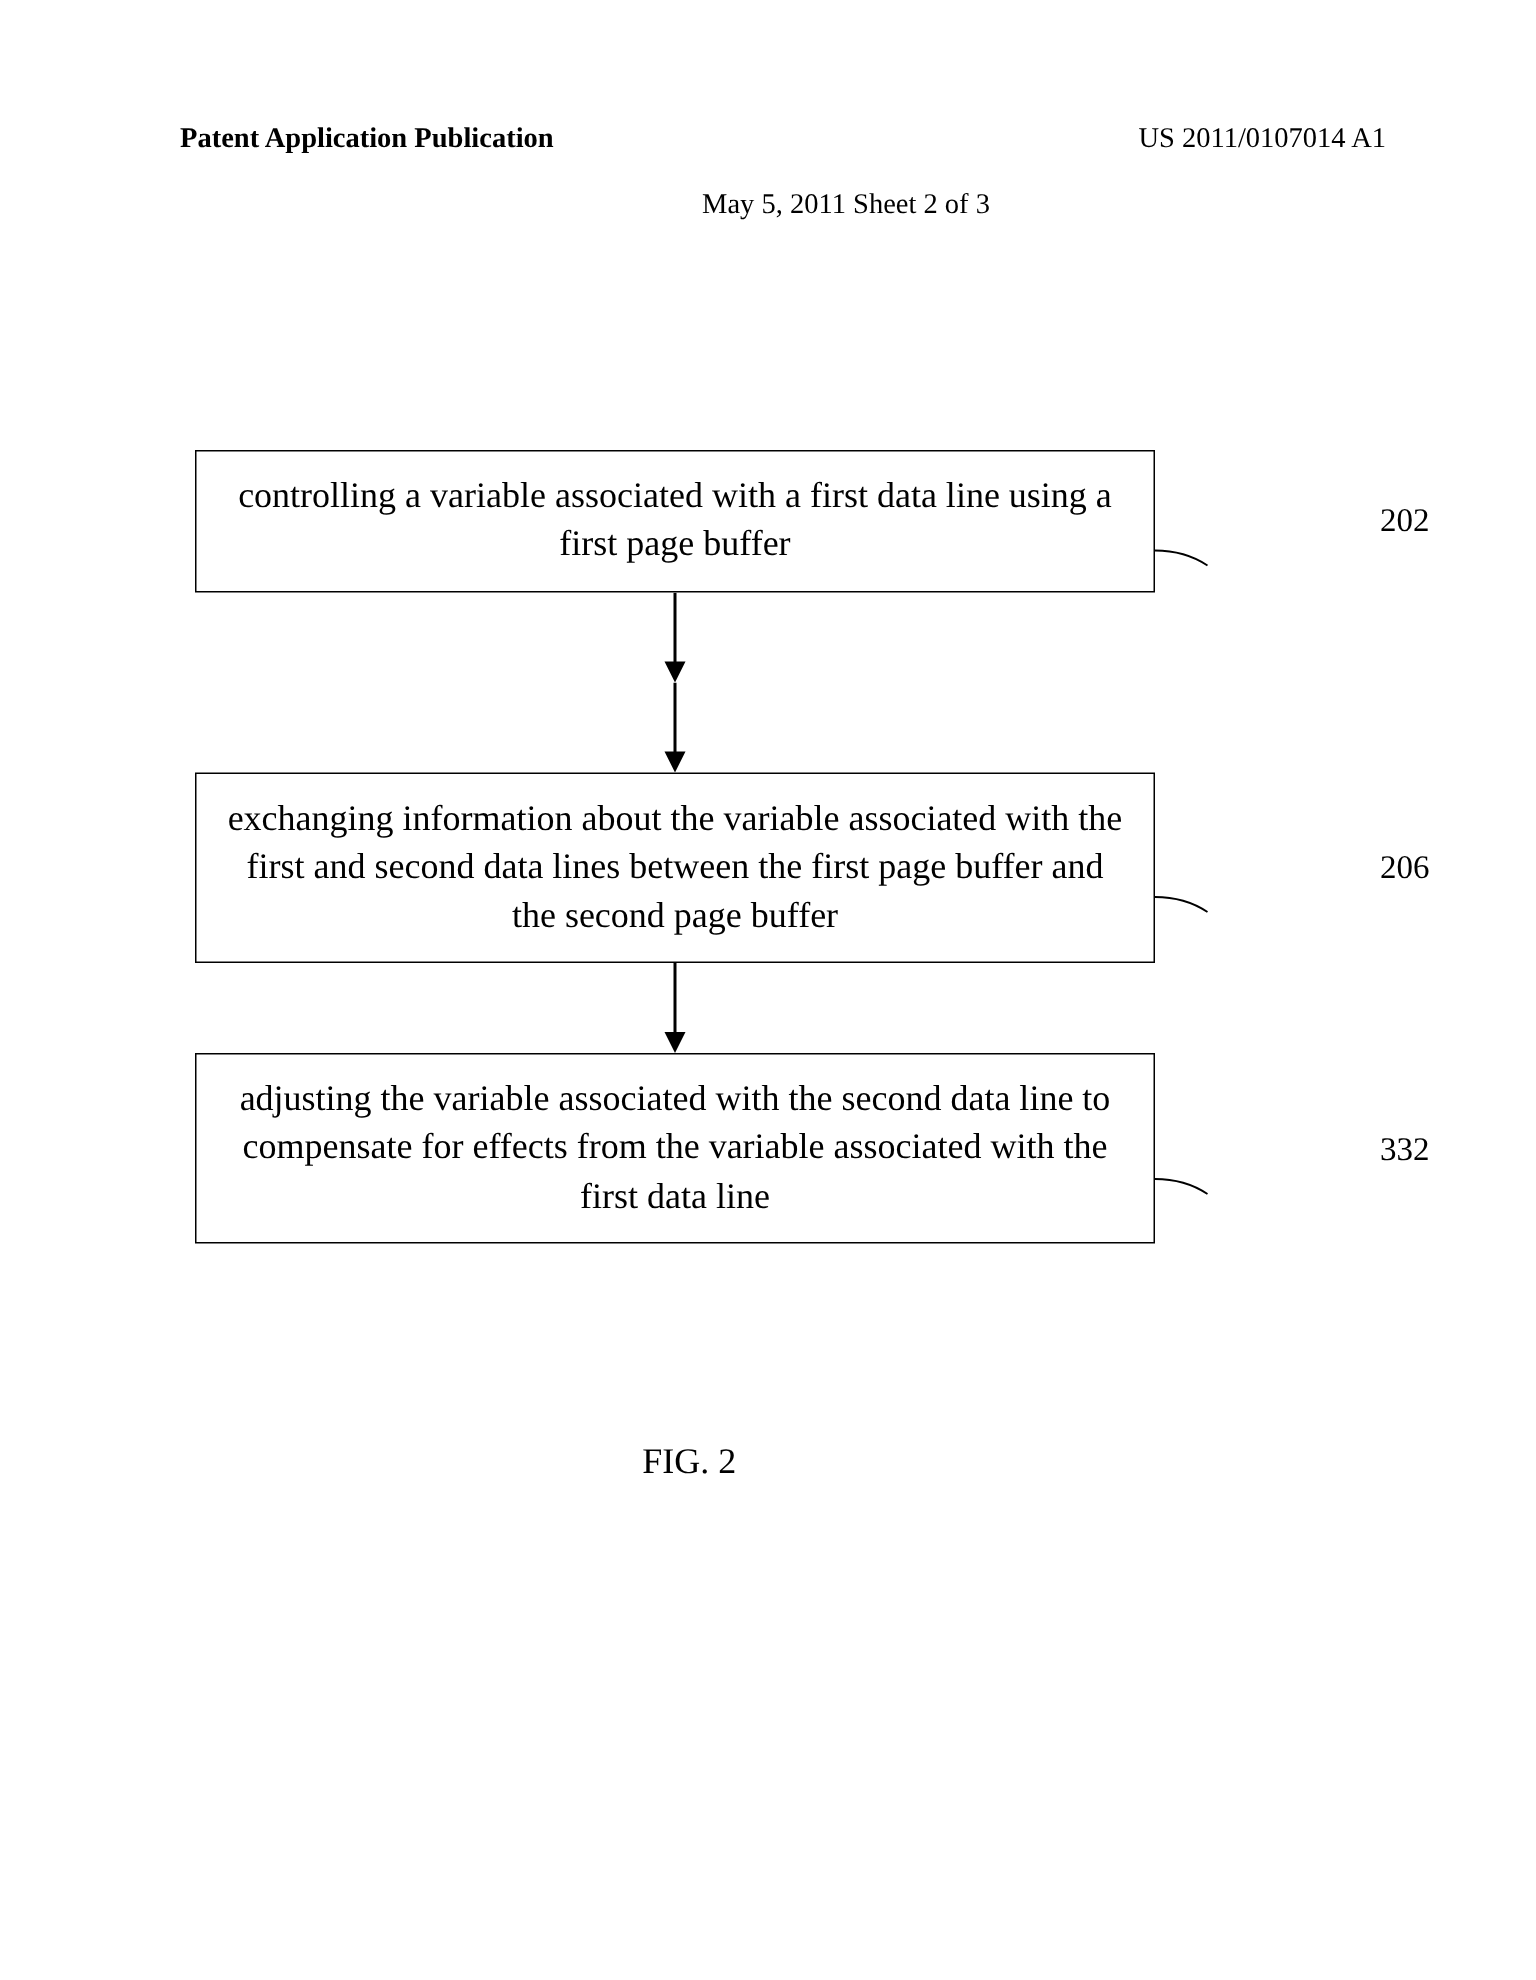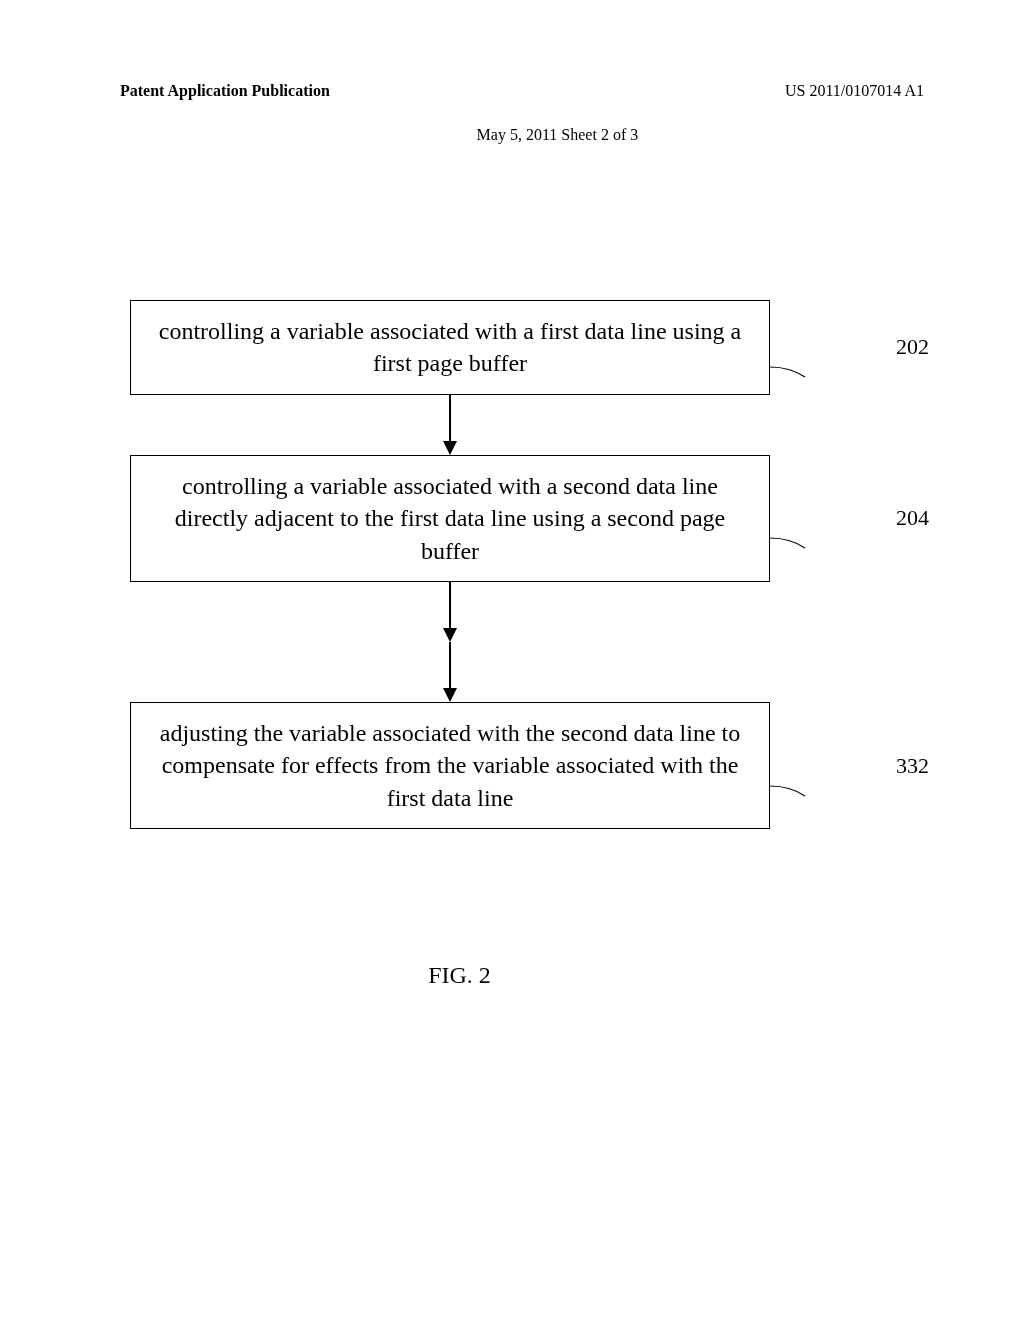--- a/index.html
+++ b/index.html
@@ -18,21 +18,21 @@
   }
   .header {
     position: absolute;
     top: 82px;
     left: 0;
     width: 1024px;
     padding: 0 100px 0 120px;
     box-sizing: border-box;
     display: flex;
     justify-content: space-between;
-    font-size: 16px;
+    font-size: 19px;
   }
   .header .left  { font-weight: bold; }
   .header .center { font-weight: normal; margin-top: 44px; }
   .header .right { font-weight: normal; }
   .flowchart {
     position: absolute;
     top: 300px;
     left: 130px;
     width: 760px;
   }
@@ -56,21 +56,21 @@
     top: 50%;
     left: 640px;
     width: 120px;
     height: 0;
     transform: translateY(-50%);
   }
   .leader svg { display: block; }
   .num {
     position: absolute;
     top: 50%;
-    left: 766px;
+    left: 790px;
     transform: translateY(-50%);
     font-size: 22px;
     white-space: nowrap;
   }
   .arrow {
     width: 640px;
     height: 60px;
     display: flex;
     align-items: center;
     justify-content: center;
@@ -110,39 +110,39 @@
       <span class="num">202</span>
     </div>
 
     <div class="arrow">
       <svg width="20" height="60" viewBox="0 0 20 60">
         <line x1="10" y1="0" x2="10" y2="48" stroke="#000" stroke-width="2"></line>
         <polygon points="10,60 3,46 17,46" fill="#000"></polygon>
       </svg>
     </div>
 
-    <div class="step">
-      <div class="box">
-        <span>controlling a variable associated with a second data line directly adjacent to the first data line using a second page buffer</span>
-      </div>
-      <span class="leader">
-        <svg width="120" height="40" viewBox="0 0 120 40">
-          <path d="M0 20 Q 20 20 35 30" fill="none" stroke="#000" stroke-width="1.2"></path>
-        </svg>
-      </span>
-      <span class="num">204</span>
-    </div>
 
     <div class="arrow">
       <svg width="20" height="60" viewBox="0 0 20 60">
         <line x1="10" y1="0" x2="10" y2="48" stroke="#000" stroke-width="2"></line>
         <polygon points="10,60 3,46 17,46" fill="#000"></polygon>
       </svg>
     </div>
 
+    <div class="step">
+      <div class="box">
+        <span>exchanging information about the variable associated with the first and second data lines between the first page buffer and the second page buffer</span>
+      </div>
+      <span class="leader">
+        <svg width="120" height="40" viewBox="0 0 120 40">
+          <path d="M0 20 Q 20 20 35 30" fill="none" stroke="#000" stroke-width="1.2"></path>
+        </svg>
+      </span>
+      <span class="num">206</span>
+    </div>
 
     <div class="arrow">
       <svg width="20" height="60" viewBox="0 0 20 60">
         <line x1="10" y1="0" x2="10" y2="48" stroke="#000" stroke-width="2"></line>
         <polygon points="10,60 3,46 17,46" fill="#000"></polygon>
       </svg>
     </div>
 
     <div class="step">
       <div class="box">

